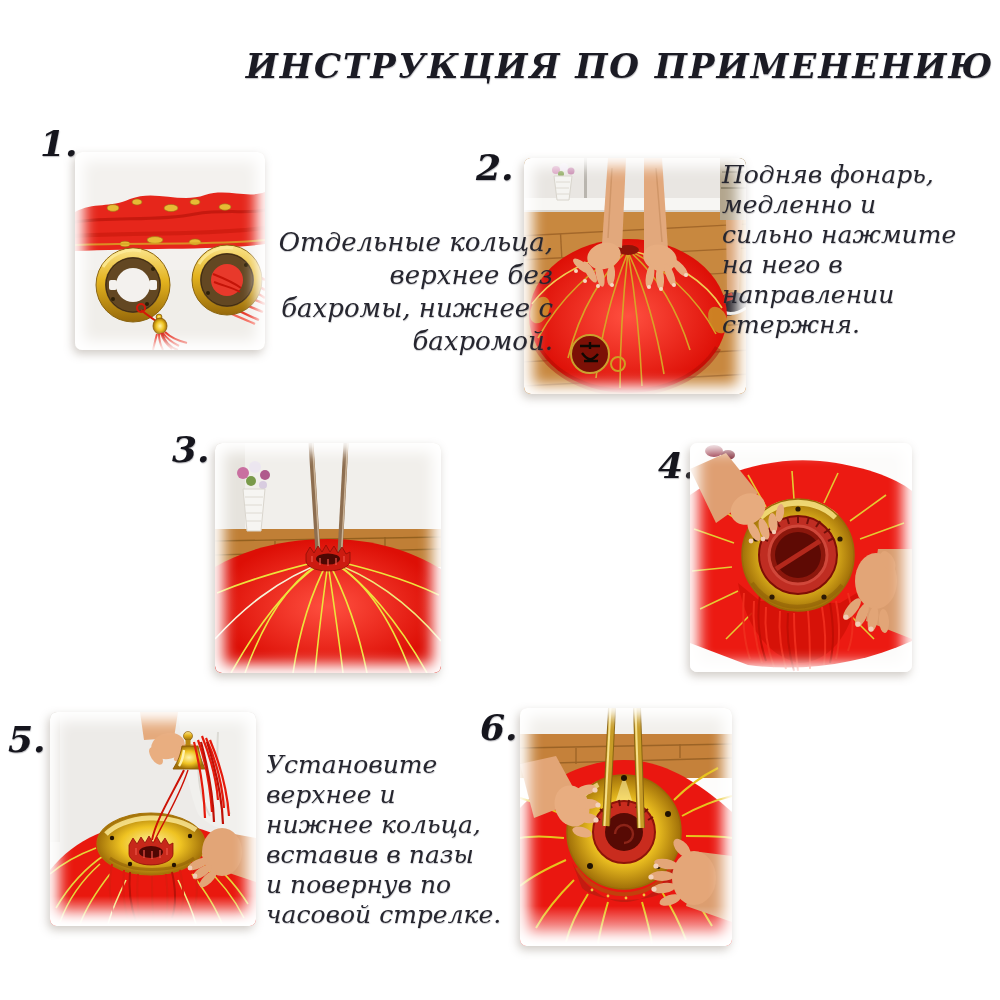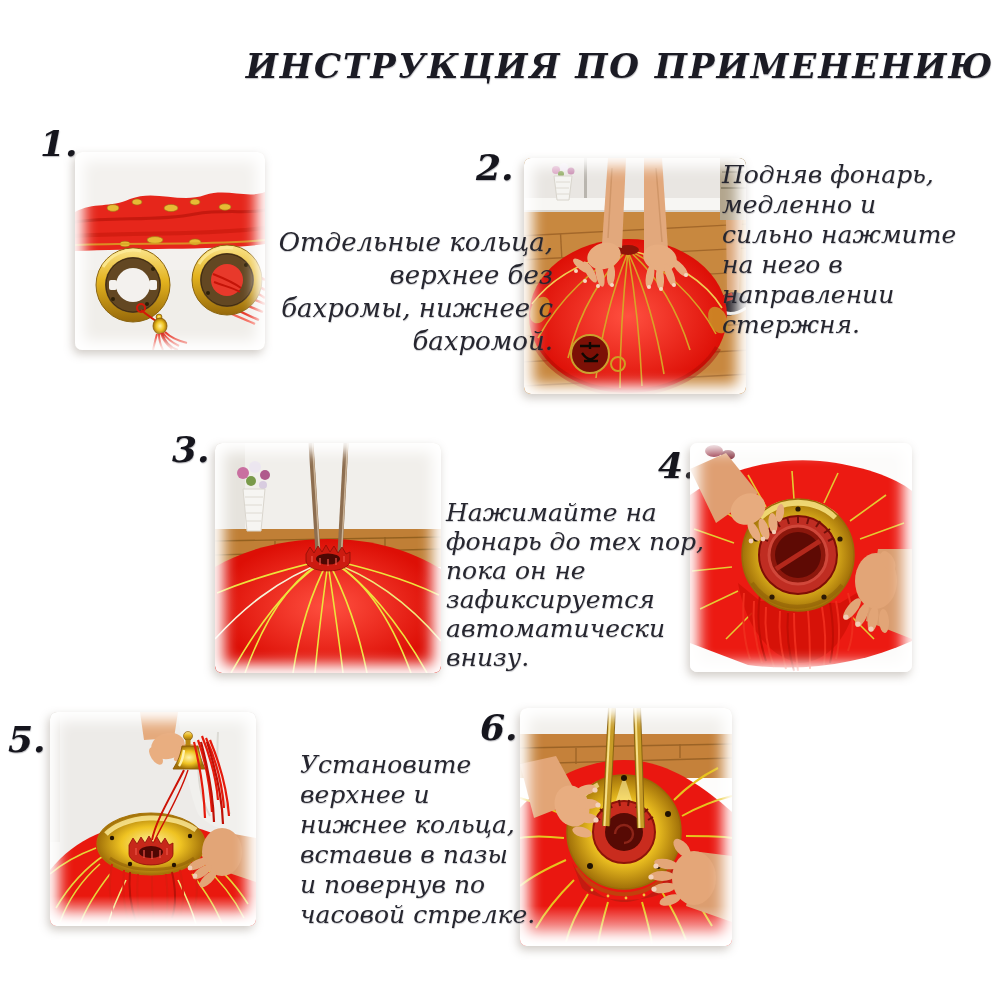--- a/index.html
+++ b/index.html
@@ -21,21 +21,21 @@
   #n4{left:658px;top:444px;} #n5{left:8px;top:718px;}  #n6{left:480px;top:706px;}
   #p1{left:75px;top:152px;width:190px;height:198px;}
   #p2{left:524px;top:158px;width:222px;height:236px;}
   #p3{left:215px;top:443px;width:226px;height:230px;}
   #p4{left:690px;top:443px;width:222px;height:229px;}
   #p5{left:50px;top:712px;width:206px;height:214px;}
   #p6{left:520px;top:708px;width:212px;height:238px;}
   #c1{left:268px;top:226px;width:285px;font-size:26px;line-height:33px;text-align:right;}
   #c2{left:714px;top:160px;width:235px;font-size:25px;line-height:30px;margin-left:8px;}
   #c3{left:446px;top:498px;width:265px;font-size:25px;line-height:29px;}
-  #c5{left:266px;top:750px;width:255px;font-size:25px;line-height:30px;margin-left:34px;}
+  #c5{left:266px;top:750px;width:255px;font-size:25px;line-height:30px;}
   #c6{left:800px;top:810px;font-size:27px;letter-spacing:1px;}
 </style>
 </head>
 <body>
 
 <div class="page">
 
   <svg width="0" height="0" style="position:absolute" aria-hidden="true">
     <defs>
       <linearGradient id="gGold" x1="0" y1="0" x2="0" y2="1">
@@ -552,26 +552,20 @@
   <div class="caption" id="c1">Отдельные кольца,
 верхнее без
 бахромы, нижнее с
 бахромой.</div>
   <div class="caption" id="c2">Подняв фонарь,
 медленно и
 сильно нажмите
 на него в
 направлении
 стержня.</div>
-  <div class="caption" id="c3">Нажимайте на
-фонарь до тех пор,
-пока он не
-зафиксируется
-автоматически
-внизу.</div>
   <div class="caption" id="c5">Установите
 верхнее и
 нижнее кольца,
 вставив в пазы
 и повернув по
 часовой стрелке.</div>
 
 </div>
 
 </body></html>

